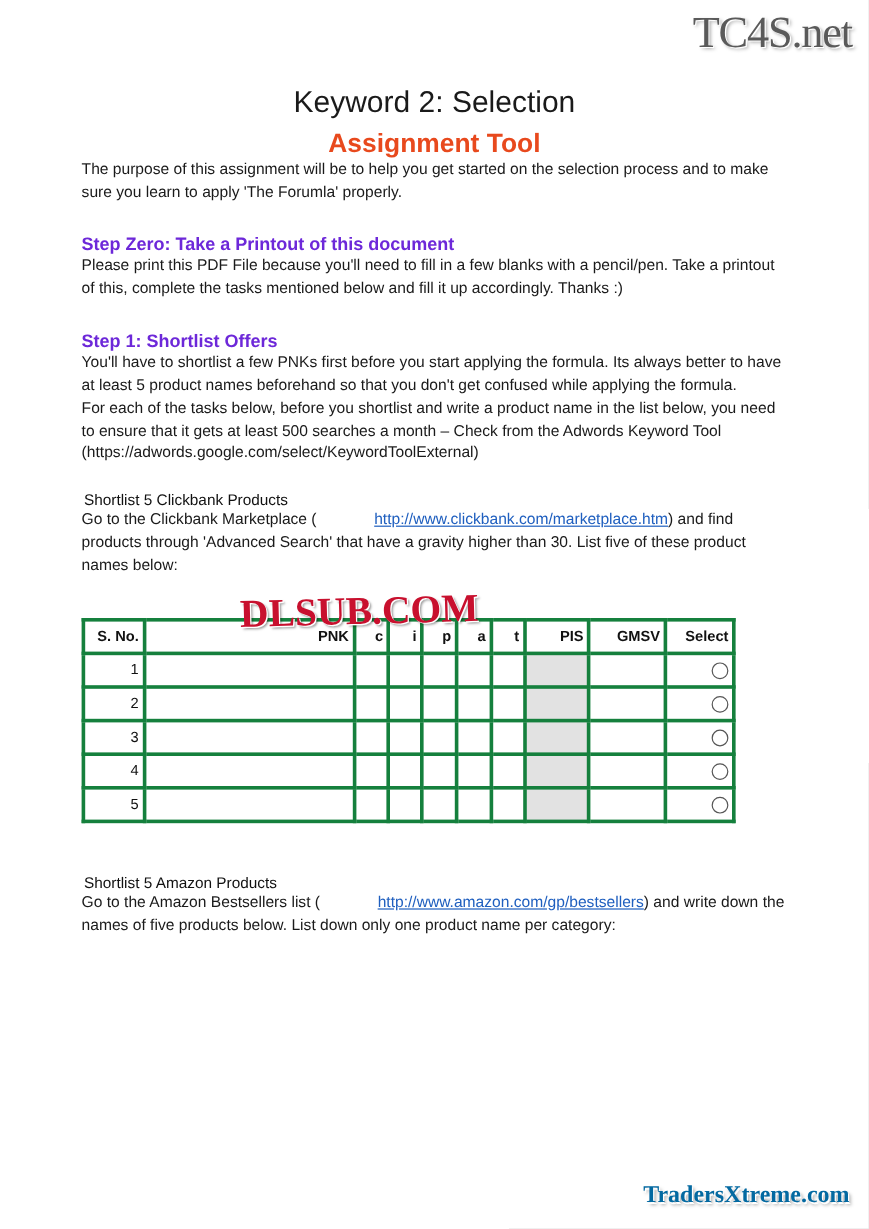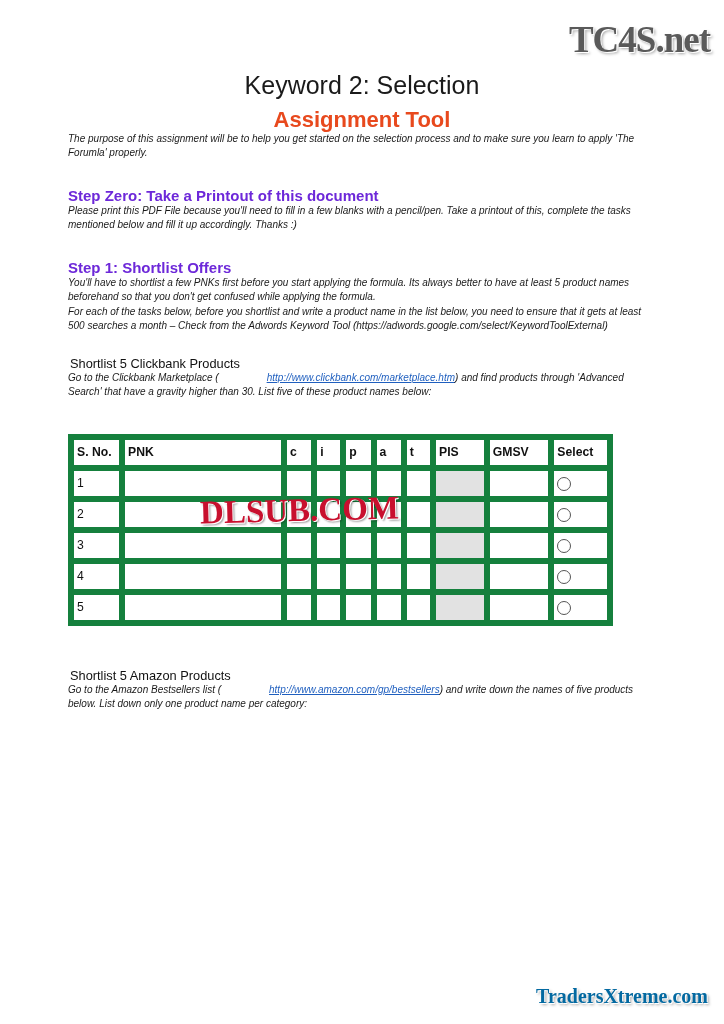--- a/index.html
+++ b/index.html
@@ -15,24 +15,24 @@
     width: 724px;
     height: 1024px;
     background: #ffffff;
     overflow: hidden;
     box-sizing: border-box;
   }
 
   
   .wm-tc4s {
     position: absolute;
-    top: 18px;
+    top: 6px;
     right: 14px;
     font-family: "Liberation Serif", serif;
-    font-weight: bold;
+    font-weight: normal;
     font-size: 37px;
     color: #5a5a5a;
     letter-spacing: -1px;
     text-shadow: 1px 1px 0 #ffffff, 2px 2px 3px rgba(0,0,0,0.35);
   }
   .wm-dlsub {
     position: absolute;
     top: 492px;
     left: 200px;
     font-family: "Liberation Serif", serif;
@@ -71,25 +71,24 @@
   }
   .title2 {
     text-align: center;
     font-size: 22px;
     color: #e8491d;
     font-weight: bold;
     margin-top: 8px;
     line-height: 1.1;
   }
   p.body {
-    font-size: 10px;
+    font-size: 13px;
     color: #1a1a1a;
     line-height: 1.45;
     margin: 0;
-    font-style: italic;
   }
   .p-intro { margin-top: 32px; }
   h2.step {
     font-size: 15px;
     font-weight: bold;
     color: #6d28d9;
     margin: 26px 0 0 0;
   }
   .p-after-step { margin-top: 18px; }
   .sub-head {
@@ -106,24 +105,24 @@
 
   
   table.grid {
     border-collapse: collapse;
     margin-top: 34px;
     width: 545px;
     font-size: 12.2px;
     color: #111;
   }
   table.grid th, table.grid td {
-    border: 6px solid #15803d;
+    border: 3px solid #15803d;
     height: 25px;
     padding: 0 3px;
-    text-align: left;
+    text-align: right;
     vertical-align: middle;
   }
   table.grid th {
     font-weight: bold;
     background: #ffffff;
   }
   .col-sno { width: 49px; }
   .col-pnk { width: 213px; }
   .col-tiny { width: 24px; }
   .col-pis { width: 53px; background: #e2e2e2; }

